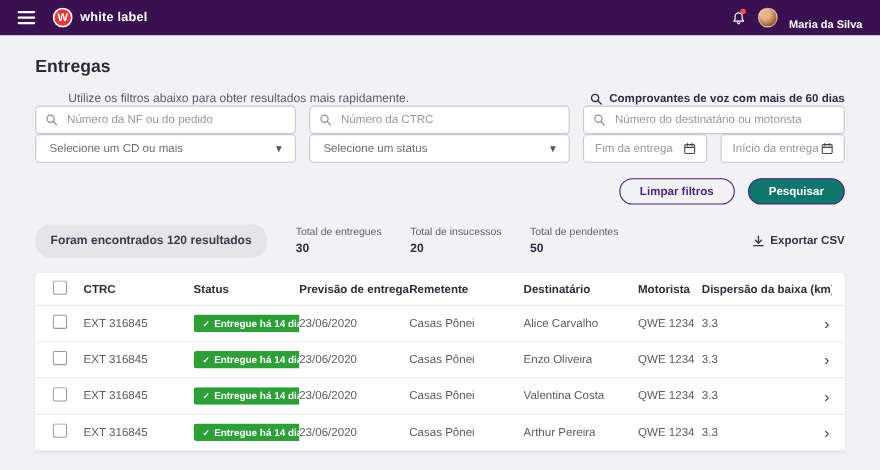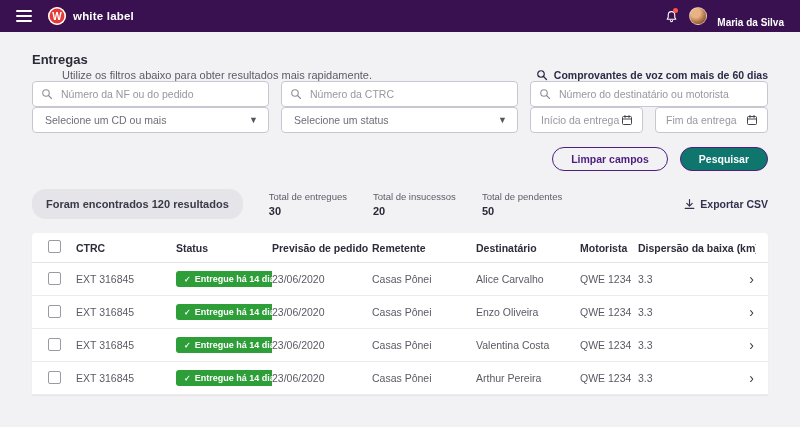--- a/index.html
+++ b/index.html
@@ -29,23 +29,23 @@
   .bell-dot { position:absolute; top:0; right:1px; width:5px; height:5px; border-radius:50%; background:#ff5546; }
   .avatar {
     width:18px; height:18px; border-radius:50%;
     background:radial-gradient(circle at 35% 30%, #e8b486 0 30%, #9c6036 70%, #4f2c14 100%);
     border:1px solid rgba(255,255,255,.5); cursor:pointer;
   }
   .user-name { font-size:10px; font-weight:bold;margin-top:12px; }
 
   
   .main { padding:0 32px; }
-  .page-title { margin-top:20px; font-size:13px; font-weight:bold; color:#2a2a38; }
-
-  .subtitle-row { margin-top:2px; display:flex; align-items:center; justify-content:space-between;padding-left:30px; }
+  .page-title { margin-top:20px; font-size:16px; font-weight:bold; color:#2a2a38; }
+
+  .subtitle-row { margin-top:14px; display:flex; align-items:center; justify-content:space-between;padding-left:30px; }
   .subtitle { font-size:11px; color:#5c5c68; }
   .voice-link { display:flex; align-items:center; gap:6px; font-size:10.5px; font-weight:bold; color:#2b2b45; cursor:pointer; }
 
   
   .filter-row { display:flex; gap:12px; }
   .field {
     position:relative; height:26px; background:#fff;
     border:1px solid #c7c7d1; border-radius:4px;
     display:flex; align-items:center; font-size:10.5px; color:#8e8e9a;
   }
@@ -174,41 +174,41 @@
   <div class="filter-row">
     <div class="field f-third select-field">
       <span>Selecione um CD ou mais</span>
       <span class="chev-down">▼</span>
     </div>
     <div class="field f-third select-field">
       <span>Selecione um status</span>
       <span class="chev-down">▼</span>
     </div>
     <div class="field f-date date-field">
+      <span>Fim da entrega</span>
+      <svg width="12" height="12" viewBox="0 0 24 24">
+        <rect x="3" y="5" width="18" height="16" rx="2" fill="none" stroke="#44444e" stroke-width="2"></rect>
+        <line x1="3" y1="10" x2="21" y2="10" stroke="#44444e" stroke-width="2"></line>
+        <line x1="8" y1="3" x2="8" y2="7" stroke="#44444e" stroke-width="2" stroke-linecap="round"></line>
+        <line x1="16" y1="3" x2="16" y2="7" stroke="#44444e" stroke-width="2" stroke-linecap="round"></line>
+      </svg>
+    </div>
+    <div class="field f-date date-field">
       <span>Início da entrega</span>
       <svg width="12" height="12" viewBox="0 0 24 24">
         <rect x="3" y="5" width="18" height="16" rx="2" fill="none" stroke="#44444e" stroke-width="2"></rect>
         <line x1="3" y1="10" x2="21" y2="10" stroke="#44444e" stroke-width="2"></line>
         <line x1="8" y1="3" x2="8" y2="7" stroke="#44444e" stroke-width="2" stroke-linecap="round"></line>
         <line x1="16" y1="3" x2="16" y2="7" stroke="#44444e" stroke-width="2" stroke-linecap="round"></line>
       </svg>
     </div>
-    <div class="field f-date date-field">
-      <span>Fim da entrega</span>
-      <svg width="12" height="12" viewBox="0 0 24 24">
-        <rect x="3" y="5" width="18" height="16" rx="2" fill="none" stroke="#44444e" stroke-width="2"></rect>
-        <line x1="3" y1="10" x2="21" y2="10" stroke="#44444e" stroke-width="2"></line>
-        <line x1="8" y1="3" x2="8" y2="7" stroke="#44444e" stroke-width="2" stroke-linecap="round"></line>
-        <line x1="16" y1="3" x2="16" y2="7" stroke="#44444e" stroke-width="2" stroke-linecap="round"></line>
-      </svg>
-    </div>
   </div>
 
   <div class="btn-row">
-    <button class="btn btn-outline">Limpar campos</button>
+    <button class="btn btn-outline">Limpar filtros</button>
     <button class="btn btn-solid">Pesquisar</button>
   </div>
 
   <div class="results-row">
     <div class="count-box">Foram encontrados 120 resultados</div>
     <div class="total-item">
       <span class="total-label">Total de entregues</span>
       <span class="total-value">30</span>
     </div>
     <div class="total-item">
@@ -228,21 +228,21 @@
       <span>Exportar CSV</span>
     </div>
   </div>
 
   <div class="table-card">
 
     <div class="trow thead">
       <div class="cell"><span class="checkbox"></span></div>
       <div class="cell">CTRC</div>
       <div class="cell">Status</div>
-      <div class="cell">Previsão de pedido</div>
+      <div class="cell">Previsão de entrega</div>
       <div class="cell">Remetente</div>
       <div class="cell">Destinatário</div>
       <div class="cell">Motorista</div>
       <div class="cell">Dispersão da baixa (km)</div>
     </div>
 
     <div class="trow">
       <div class="cell"><span class="checkbox"></span></div>
       <div class="cell">EXT 316845</div>
       <div class="cell"><span class="badge badge-success">

